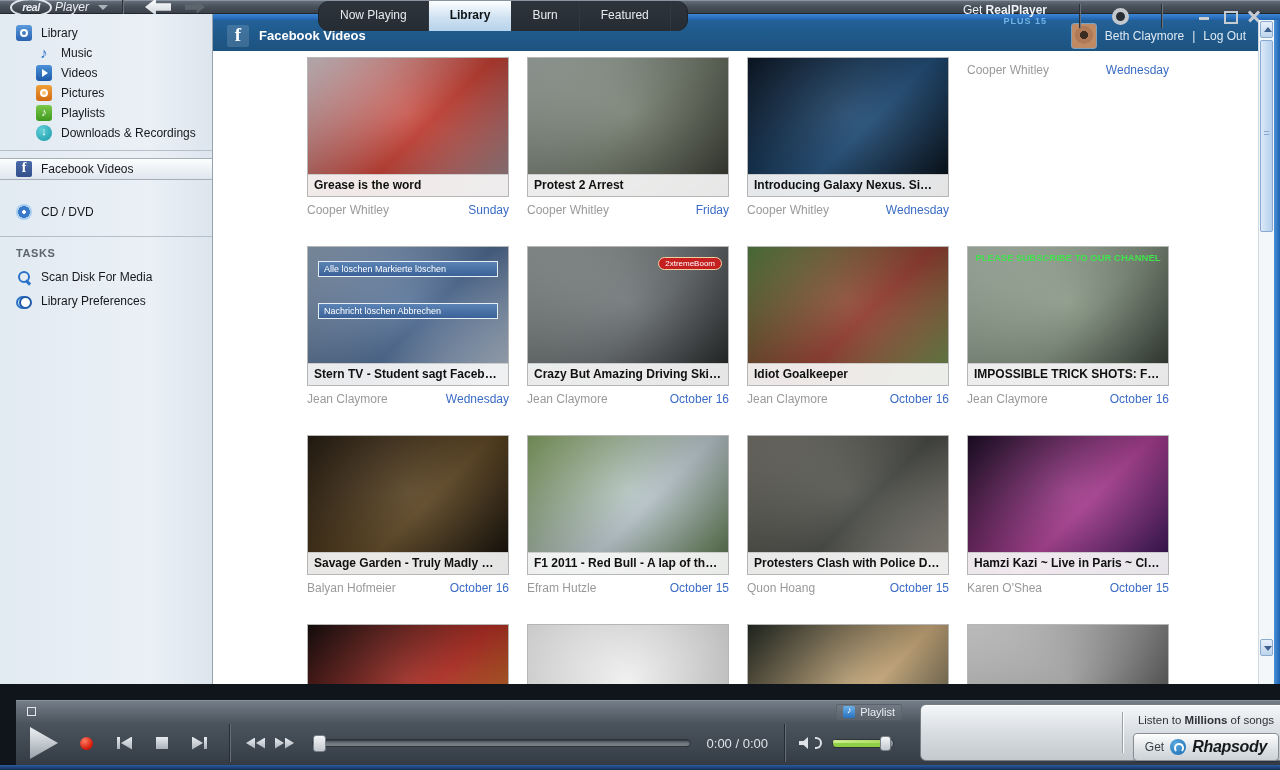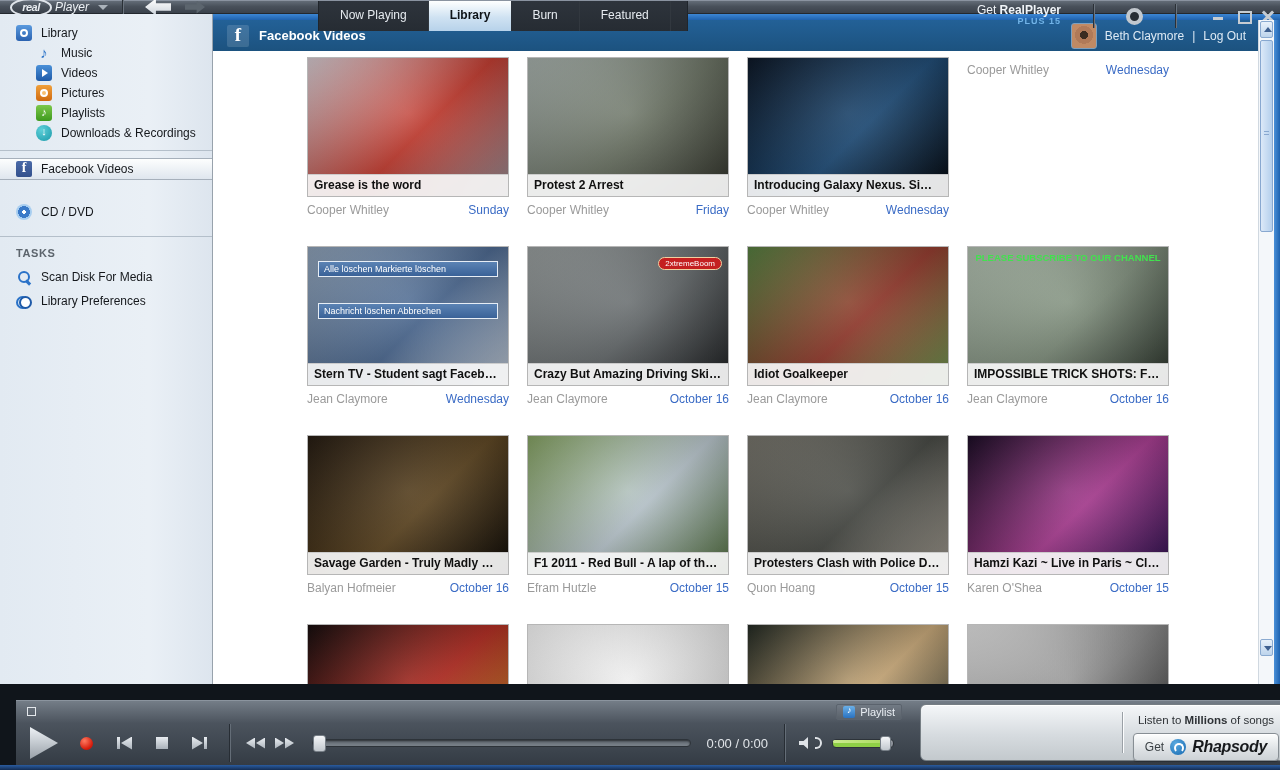--- a/index.html
+++ b/index.html
@@ -20,26 +20,26 @@
   .logo-player{ font-size:12px; font-style:italic; margin-left:3px; color:#eef2f6;}
   .chev-down{ width:0; height:0; margin-left:9px; border-left:5px solid transparent;
     border-right:5px solid transparent; border-top:5px solid #aab2ba; }
   .tb-sep{ width:1px; height:24px; background:#2a3036; box-shadow:1px 0 0 #6a737e; margin:0 14px; }
   .nav-arrows{ display:flex; align-items:center; gap:14px; margin-left:8px;}
   .arrow-back{ width:26px; height:17px; background:linear-gradient(#ffffff,#c9d0d8);
     clip-path:polygon(42% 0,42% 28%,100% 28%,100% 72%,42% 72%,42% 100%,0 50%); }
   .arrow-fwd{ width:20px; height:13px; background:#5c656e;
     clip-path:polygon(58% 0,58% 28%,0 28%,0 72%,58% 72%,58% 100%,100% 50%); }
   .tabs{ position:absolute; left:318px; top:0; height:30px; display:flex;
-    background:linear-gradient(#2e343c,#262c33); border-left:1px solid #20252b; border-right:1px solid #20252b; padding-right:16px;}
+    background:linear-gradient(#2e343c,#262c33); border-left:1px solid #20252b; border-right:1px solid #20252b; padding-right:16px;border-radius:11px;}
   .tab{ padding:0 21px; line-height:29px; font-size:12px; color:#e6ebf0; cursor:pointer;
     border-right:1px solid #32383f; }
   .tab.active{ background:linear-gradient(#feffff,#cfe2f2 55%,#b7d2ea); color:#0d1217; font-weight:bold;
     border-right:none; }
-  .tb-right{ position:absolute; right:6px; top:0; height:30px; display:flex; align-items:center; gap:30px; }
+  .tb-right{ position:absolute; right:20px; top:0; height:30px; display:flex; align-items:center; gap:30px; }
   .get-rp{ text-align:right; line-height:11px; cursor:pointer; }
   .get-rp .l1{ font-size:12px; color:#f0f4f8; }
   .get-rp .l1 b{ font-weight:bold; }
   .get-rp .l2{ font-size:9px; color:#72b4e8; letter-spacing:1px; font-weight:bold; }
   .eye-icon{ width:17px; height:17px; border-radius:50%; border:4px solid #c2c8ce; background:#272d33; }
   .winbtns{ display:flex; align-items:center; gap:13px; margin-left:4px;}
   .wb{ cursor:pointer; position:relative; width:12px; height:12px; }
   .wb-min::after{ content:""; position:absolute; left:1px; bottom:2px; width:10px; height:3px; background:#c6ccd2;}
   .wb-max::after{ content:""; position:absolute; left:1px; top:1px; width:10px; height:9px; border:2px solid #c6ccd2;}
   .wb-close::before,.wb-close::after{ content:""; position:absolute; left:-1px; top:5px; width:14px; height:2.5px; background:#c6ccd2;}

